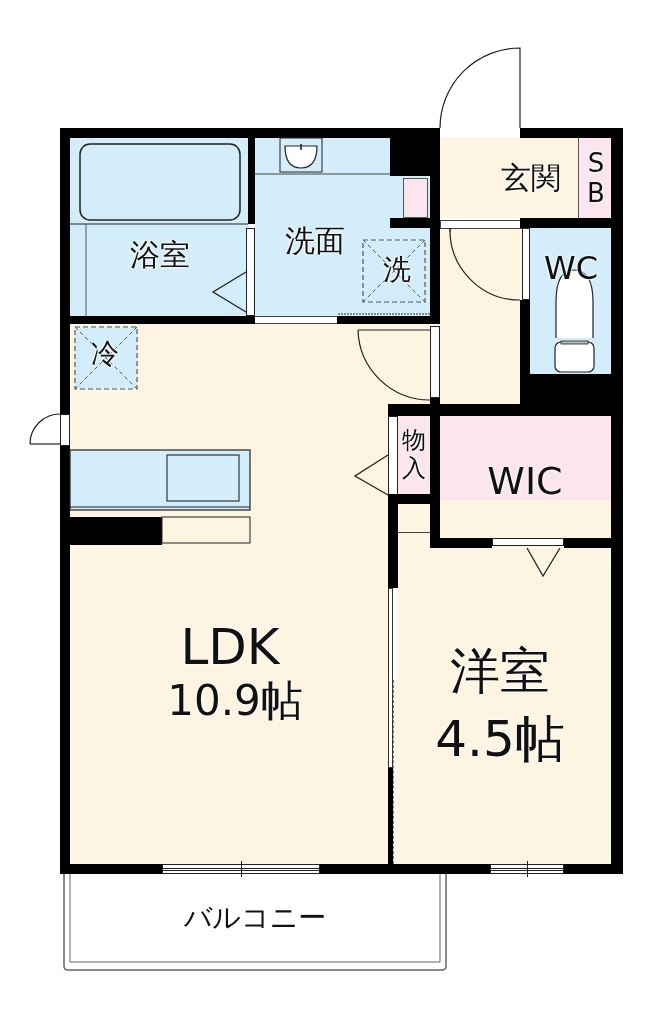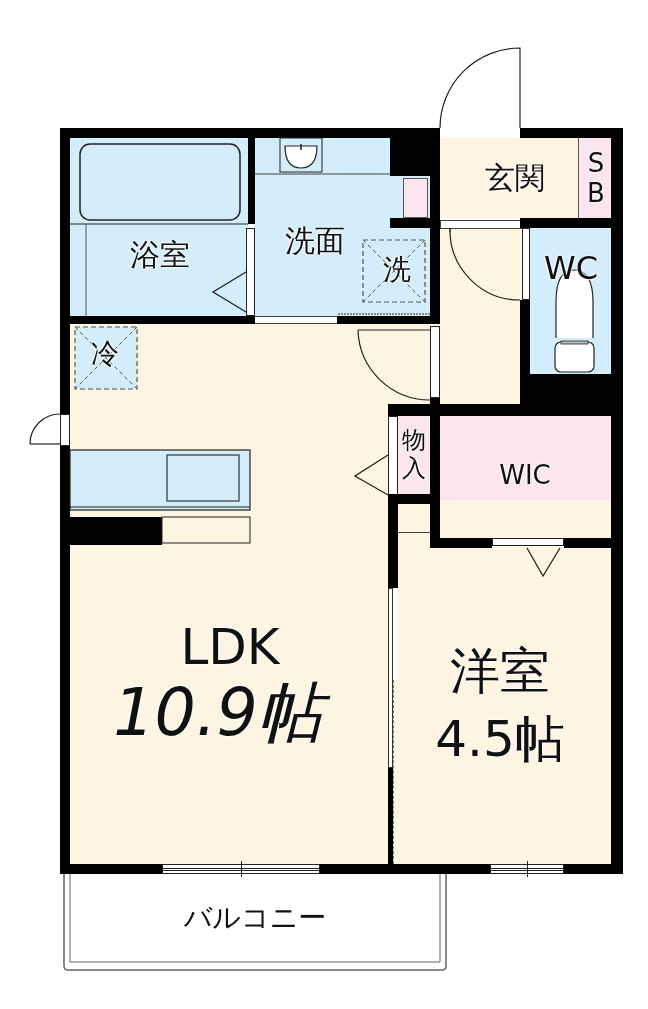--- a/index.html
+++ b/index.html
@@ -136,25 +136,25 @@
   <rect x="70" y="517" width="92" height="28" fill="#000"></rect>
   <rect x="162" y="517" width="88" height="26" fill="none" stroke="#222" stroke-width="1"></rect>
 
   <path d="M64 874 L64 966 Q64 970 68 970 L442 970 Q446 970 446 966 L446 874" fill="none" stroke="#666" stroke-width="1.5"></path>
   <path d="M70 874 L70 962 L440 962 L440 874" fill="none" stroke="#666" stroke-width="1"></path>
 </svg>
 
 <div class="lbl" style="left:115px;top:240px;width:90px;font-size:30px;">浴室</div>
 <div class="lbl" style="left:270px;top:226px;width:90px;font-size:30px;">洗面</div>
 <div class="lbl" style="left:372px;top:256px;width:50px;font-size:28px;">洗</div>
-<div class="lbl" style="left:470px;top:163px;width:90px;font-size:30px;">玄関</div>
+<div class="lbl" style="left:486px;top:163px;width:90px;font-size:30px;">玄関</div>
 <div class="lbl" style="left:583px;top:150px;width:26px;font-size:26px;">S</div>
 <div class="lbl" style="left:583px;top:180px;width:26px;font-size:26px;">B</div>
 <div class="lbl" style="left:535px;top:252px;width:72px;font-size:32px;">WC</div>
 <div class="lbl" style="left:80px;top:340px;width:50px;font-size:28px;">冷</div>
 <div class="lbl" style="left:398px;top:428px;width:32px;font-size:24px;">物</div>
 <div class="lbl" style="left:398px;top:456px;width:32px;font-size:24px;">入</div>
-<div class="lbl" style="left:470px;top:462px;width:110px;font-size:26px;">WIC</div>
+<div class="lbl" style="left:470px;top:462px;width:110px;font-size:38px;">WIC</div>
 <div class="lbl" style="left:140px;top:622px;width:180px;font-size:50px;">LDK</div>
-<div class="lbl" style="left:108px;top:680px;width:220px;font-size:65px;font-style:italic;">10.9帖</div>
+<div class="lbl" style="left:125px;top:680px;width:220px;font-size:42px;">10.9帖</div>
 <div class="lbl" style="left:410px;top:646px;width:180px;font-size:50px;text-align:center;">洋室</div>
 <div class="lbl" style="left:400px;top:714px;width:200px;font-size:50px;">4.5帖</div>
 <div class="lbl" style="left:150px;top:904px;width:210px;font-size:28px;">バルコニー</div>
 
 </body></html>

